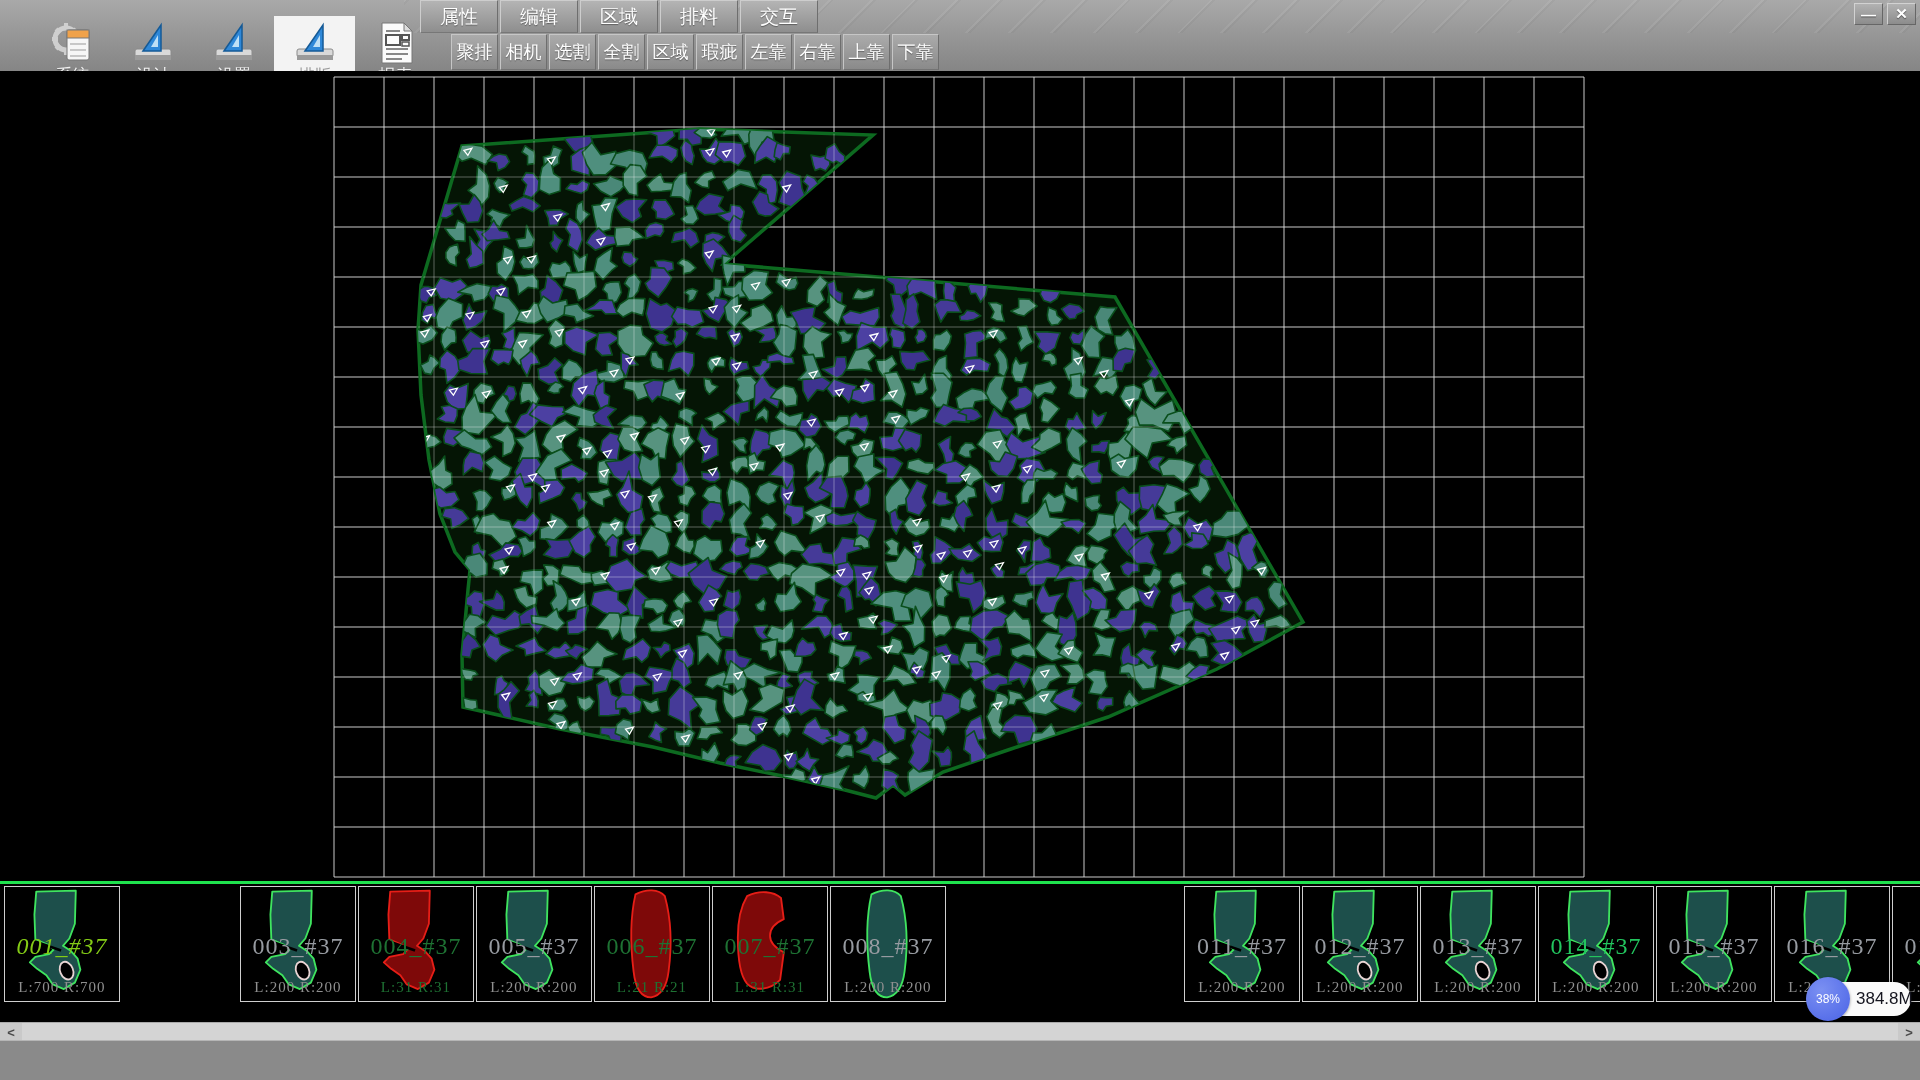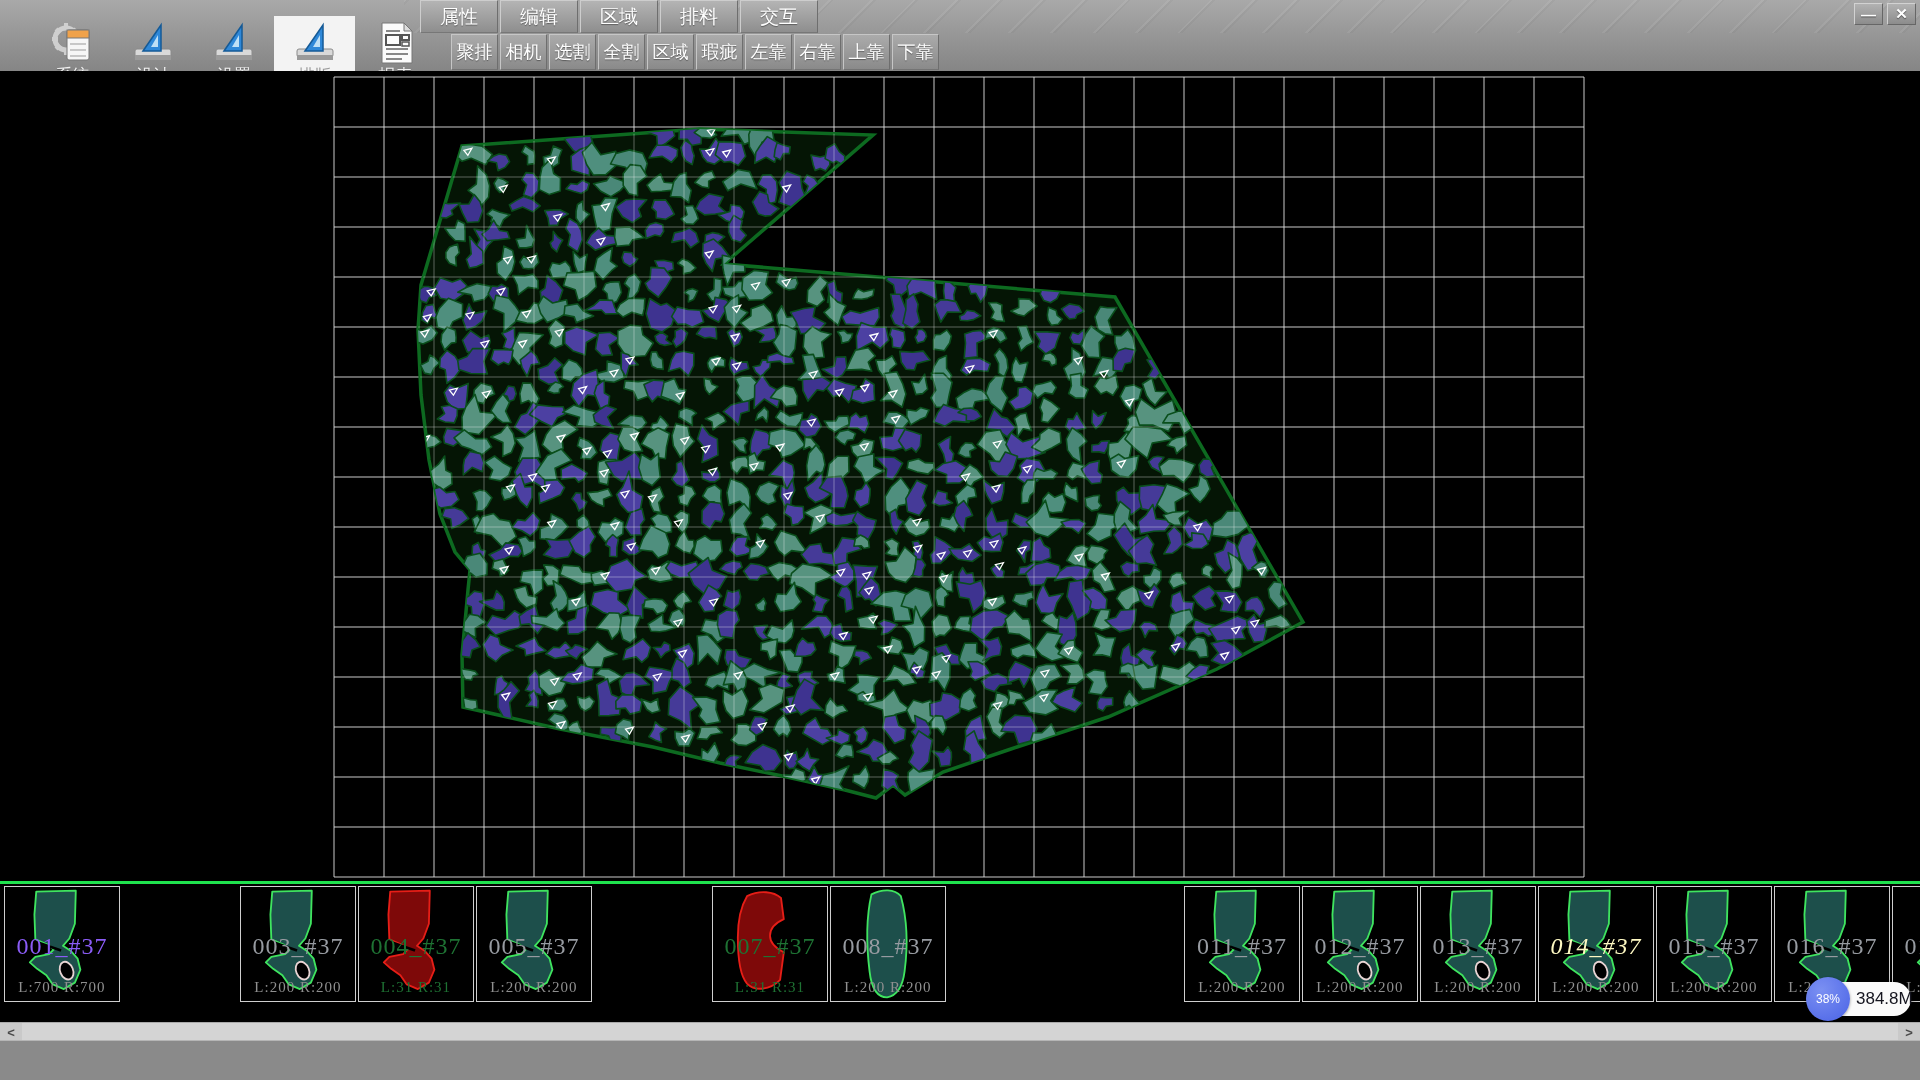--- a/index.html
+++ b/index.html
@@ -1002,21 +1002,21 @@
     </div>
 
   <div id="strip-border"></div>
   <div id="strip">
       <div class="thumb-cell" style="left: 4px;">
         <svg width="114" height="114" viewBox="0 0 116 124">
         <path d="M30,5 L73,4 L72,40 L66,56 L59,64 L67,69 L75,78 L78,90 L72,104 L60,111 L48,106 L41,96 L31,89 L23,82 L29,76 L44,73 L49,68 L43,63 L29,57 L28,30 Z" fill="#1d4f4b" stroke="#3fe45f" stroke-width="2" stroke-linejoin="round"></path>
           <path d="M28,59 L57,69" fill="none" stroke="#000" stroke-width="3"></path>
           <ellipse cx="63" cy="91" rx="7" ry="10" transform="rotate(-22 63 91)" fill="#000000" stroke="#e8d4d4" stroke-width="2"></ellipse>
         </svg>
-        <div class="thumb-num" style="color: #8b5cf6;">001_#37</div>
+        <div class="thumb-num" style="color: #84cc16; font-style: italic;">001_#37</div>
         <div class="thumb-lr" style="color: rgb(143, 143, 143);">L:700 R:700</div>
       </div>
       <div class="thumb-cell" style="left: 240px;">
         <svg width="114" height="114" viewBox="0 0 116 124">
         <path d="M30,5 L73,4 L72,40 L66,56 L59,64 L67,69 L75,78 L78,90 L72,104 L60,111 L48,106 L41,96 L31,89 L23,82 L29,76 L44,73 L49,68 L43,63 L29,57 L28,30 Z" fill="#1d4f4b" stroke="#3fe45f" stroke-width="2" stroke-linejoin="round"></path>
           <path d="M28,59 L57,69" fill="none" stroke="#000" stroke-width="3"></path>
           <ellipse cx="63" cy="91" rx="7" ry="10" transform="rotate(-22 63 91)" fill="#000000" stroke="#e8d4d4" stroke-width="2"></ellipse>
         </svg>
         <div class="thumb-num" style="color: rgb(151, 155, 161);">003_#37</div>
         <div class="thumb-lr" style="color: rgb(143, 143, 143);">L:200 R:200</div>
@@ -1030,20 +1030,27 @@
         <div class="thumb-lr" style="color: rgb(30, 114, 51);">L:31 R:31</div>
       </div>
       <div class="thumb-cell" style="left: 476px;">
         <svg width="114" height="114" viewBox="0 0 116 124">
         <path d="M30,5 L73,4 L72,40 L66,56 L59,64 L67,69 L75,78 L78,90 L72,104 L60,111 L48,106 L41,96 L31,89 L23,82 L29,76 L44,73 L49,68 L43,63 L29,57 L28,30 Z" fill="#1d4f4b" stroke="#3fe45f" stroke-width="2" stroke-linejoin="round"></path>
           <path d="M28,59 L57,69" fill="none" stroke="#000" stroke-width="3"></path>
         </svg>
         <div class="thumb-num" style="color: rgb(151, 155, 161);">005_#37</div>
         <div class="thumb-lr" style="color: rgb(143, 143, 143);">L:200 R:200</div>
       </div>
+      <div class="thumb-cell" style="left: 594px;">
+        <svg width="114" height="114" viewBox="0 0 116 124">
+        <path d="M40,8 C52,2 65,2 72,10 C78,32 80,62 76,92 C74,108 68,118 57,120 C46,120 40,110 38,92 C34,60 35,30 40,8 Z" fill="#7e0909" stroke="#e61e17" stroke-width="2" stroke-linejoin="round"></path>
+        </svg>
+        <div class="thumb-num" style="color: rgb(30, 114, 51);">006_#37</div>
+        <div class="thumb-lr" style="color: rgb(30, 114, 51);">L:21 R:21</div>
+      </div>
       <div class="thumb-cell" style="left: 712px;">
         <svg width="114" height="114" viewBox="0 0 116 124">
         <path d="M33,10 C47,3 62,5 70,12 L73,35 C64,39 58,45 58,53 C58,61 65,67 73,71 L69,101 C58,112 42,114 33,105 C25,96 23,78 23,55 C23,36 27,20 33,10 Z" fill="#7e0909" stroke="#e61e17" stroke-width="2" stroke-linejoin="round"></path>
         </svg>
         <div class="thumb-num" style="color: rgb(30, 114, 51);">007_#37</div>
         <div class="thumb-lr" style="color: rgb(30, 114, 51);">L:31 R:31</div>
       </div>
       <div class="thumb-cell" style="left: 830px;">
         <svg width="114" height="114" viewBox="0 0 116 124">
         <path d="M40,8 C52,2 65,2 72,10 C78,32 80,62 76,92 C74,108 68,118 57,120 C46,120 40,110 38,92 C34,60 35,30 40,8 Z" fill="#1d4f4b" stroke="#3fe45f" stroke-width="2" stroke-linejoin="round"></path>
@@ -1076,21 +1083,21 @@
         </svg>
         <div class="thumb-num" style="color: rgb(151, 155, 161);">013_#37</div>
         <div class="thumb-lr" style="color: rgb(143, 143, 143);">L:200 R:200</div>
       </div>
       <div class="thumb-cell" style="left: 1538px;">
         <svg width="114" height="114" viewBox="0 0 116 124">
         <path d="M30,5 L73,4 L72,40 L66,56 L59,64 L67,69 L75,78 L78,90 L72,104 L60,111 L48,106 L41,96 L31,89 L23,82 L29,76 L44,73 L49,68 L43,63 L29,57 L28,30 Z" fill="#1d4f4b" stroke="#3fe45f" stroke-width="2" stroke-linejoin="round"></path>
           <path d="M28,59 L57,69" fill="none" stroke="#000" stroke-width="3"></path>
           <ellipse cx="63" cy="91" rx="7" ry="10" transform="rotate(-22 63 91)" fill="#000000" stroke="#e8d4d4" stroke-width="2"></ellipse>
         </svg>
-        <div class="thumb-num" style="color: #fef9c3; font-style: italic;">014_#37</div>
+        <div class="thumb-num" style="color: #22c55e;">014_#37</div>
         <div class="thumb-lr" style="color: rgb(143, 143, 143);">L:200 R:200</div>
       </div>
       <div class="thumb-cell" style="left: 1656px;">
         <svg width="114" height="114" viewBox="0 0 116 124">
         <path d="M30,5 L73,4 L72,40 L66,56 L59,64 L67,69 L75,78 L78,90 L72,104 L60,111 L48,106 L41,96 L31,89 L23,82 L29,76 L44,73 L49,68 L43,63 L29,57 L28,30 Z" fill="#1d4f4b" stroke="#3fe45f" stroke-width="2" stroke-linejoin="round"></path>
           <path d="M28,59 L57,69" fill="none" stroke="#000" stroke-width="3"></path>
         </svg>
         <div class="thumb-num" style="color: rgb(151, 155, 161);">015_#37</div>
         <div class="thumb-lr" style="color: rgb(143, 143, 143);">L:200 R:200</div>
       </div>

